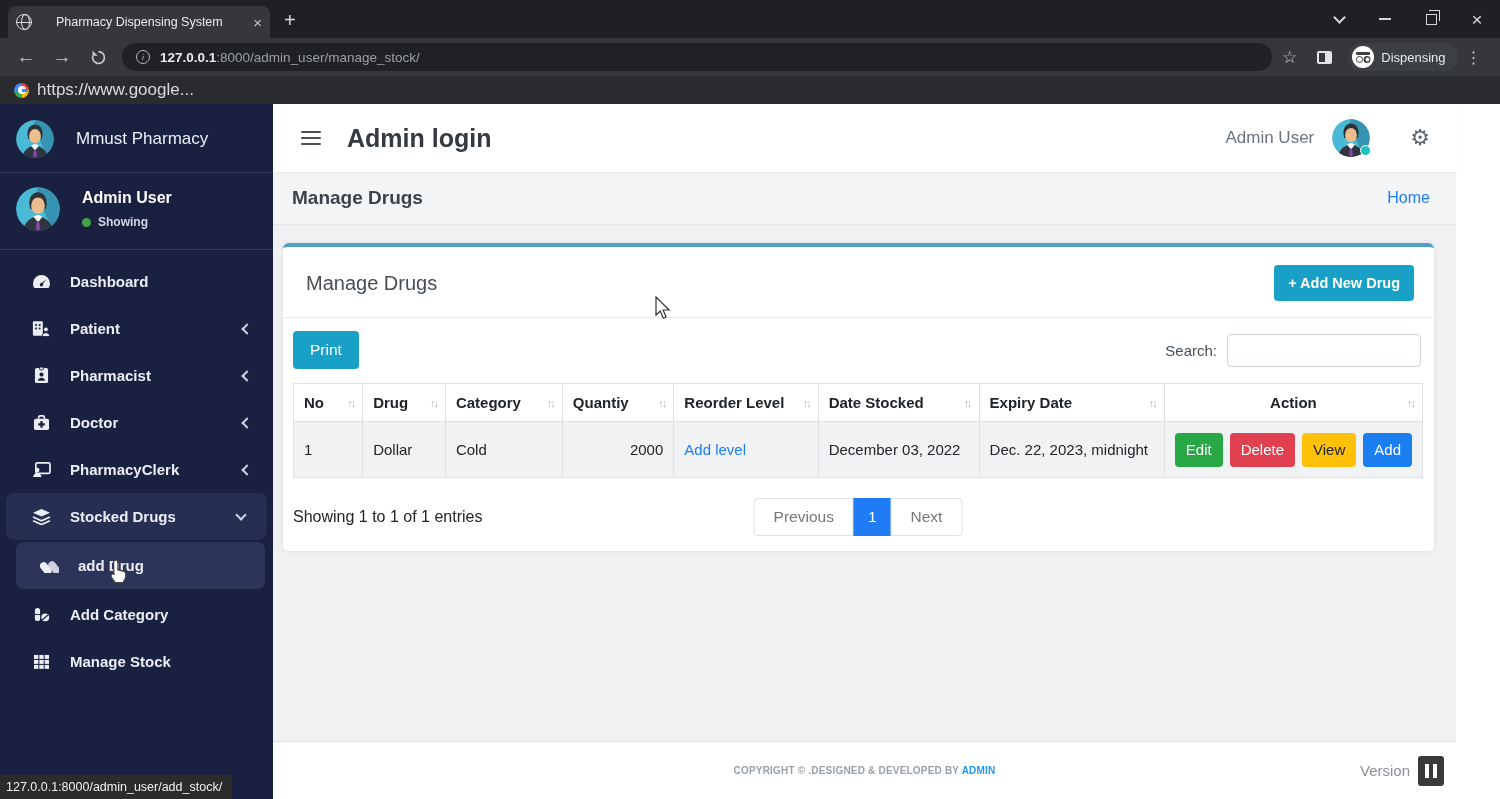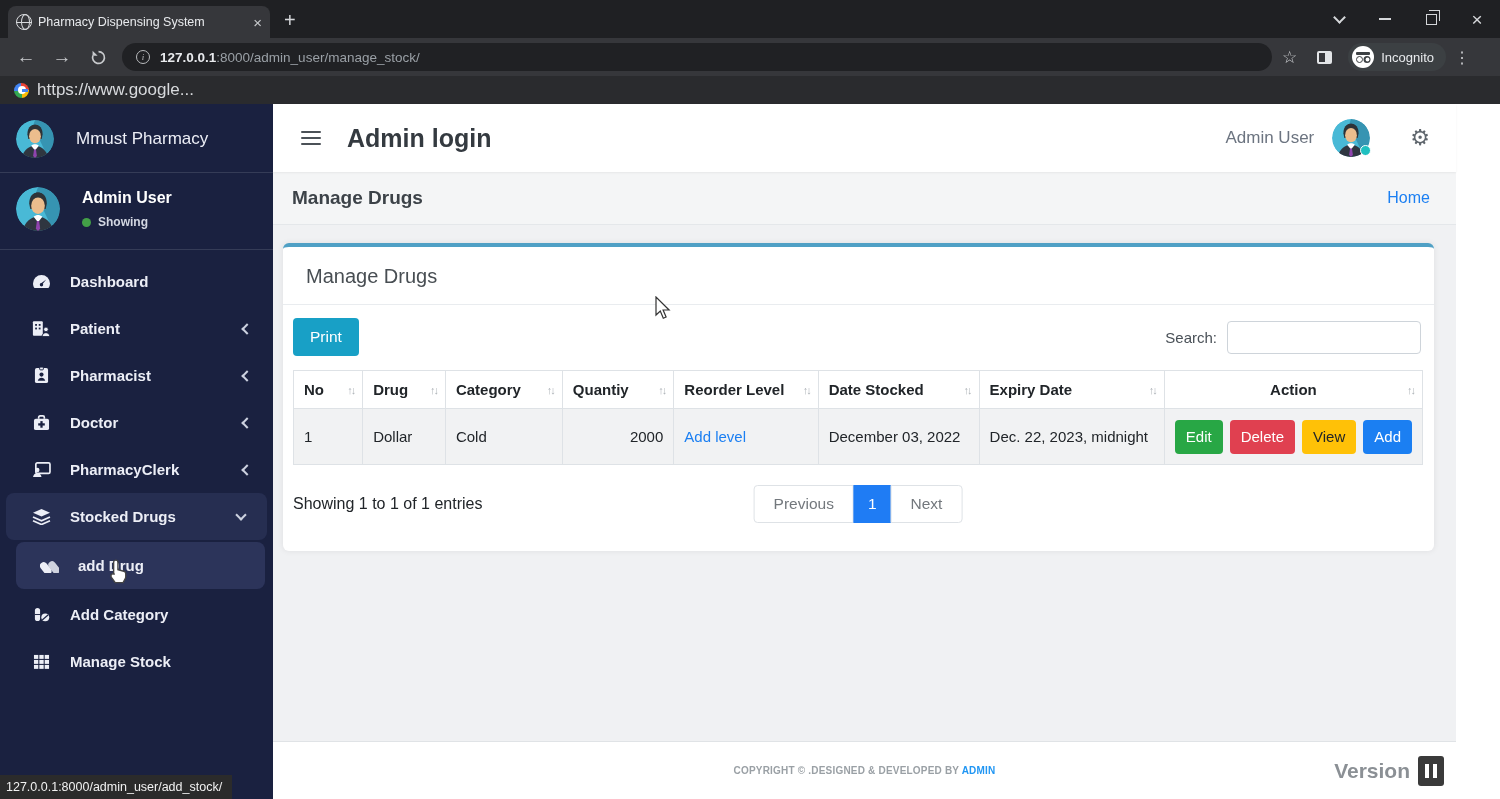--- a/index.html
+++ b/index.html
@@ -3,21 +3,21 @@
 <meta charset="utf-8">
 <style>
   * { margin:0; padding:0; box-sizing:border-box; }
   html,body { width:1500px; height:799px; overflow:hidden;
     font-family:"Liberation Sans", sans-serif; background:#fff; }
 
   
   .browser { position:absolute; top:0; left:0; width:1500px; height:104px; }
   .tabstrip { position:absolute; top:0; left:0; width:1500px; height:38px; background:#1f2023; }
   .tab { position:absolute; top:6px; left:8px; width:262px; height:32px; background:#36373b;
-    border-radius:8px 8px 0 0; display:flex; align-items:center; padding:0 8px; gap:6px; }
+    border-radius:8px 8px 0 0; display:flex; align-items:center; padding:0 8px; gap:24px; }
   .tab-title { color:#e8eaed; font-size:12.5px; flex:1; white-space:nowrap; overflow:hidden; }
   .globe-ic { width:16px; height:16px; border-radius:50%; border:1.5px solid #d8dadd; position:relative; flex:none; }
   .globe-ic:before { content:""; position:absolute; left:50%; top:-1px; bottom:-1px; width:7px; margin-left:-3.5px;
     border-radius:50%; border:1.2px solid #d8dadd; }
   .globe-ic:after { content:""; position:absolute; top:50%; left:-1px; right:-1px; height:0; border-top:1.2px solid #d8dadd; }
   .tab-close { color:#c7c9cc; font-size:15px; line-height:1; cursor:default; }
   .newtab-btn { position:absolute; top:9px; left:284px; color:#d5d7da; font-size:20px; font-weight:400; }
   .win-controls { position:absolute; top:0; right:0; height:38px; display:flex; align-items:center; }
   .win-btn { width:46px; height:38px; display:flex; align-items:center; justify-content:center; color:#d5d7da; }
   .chev-s { width:9px; height:9px; border-right:2px solid #d5d7da; border-bottom:2px solid #d5d7da;
@@ -146,21 +146,21 @@
     border:1px solid #dee2e6; background:#fff; color:#73787d; font-size:15.5px; padding:0 19px; }
   .page-prev { border-radius:4px 0 0 4px; }
   .page-next { border-radius:0 4px 4px 0; }
   .page-num { background:#1f7cf4; color:#fff; border-color:#1f7cf4; padding:0 13px; }
 
   .footer { height:58px; background:#fff; border-top:1px solid #e0e3e6; display:flex; align-items:center;
     justify-content:center; position:relative; }
   .copy-text { font-size:10px; font-weight:bold; color:#9aa0a5; letter-spacing:.2px; }
   .copy-admin { color:#2196f3; }
   .version-wrap { position:absolute; right:12px; display:flex; align-items:center; gap:8px; }
-  .version-label { font-size:21px; font-weight:bold; color:#8b9095; }
+  .version-label { font-size:15px; font-weight:normal; color:#8b9095; }
   .pause-ic { width:26px; height:30px; background:#3a3a3a; border-radius:3px; display:flex;
     align-items:center; justify-content:center; gap:4px; }
   .pause-ic i { width:4px; height:14px; background:#fff; display:block; }
 
   .status-tip { position:absolute; left:0; bottom:0; height:24px; background:#2b2b2b; color:#f1f1f1;
     font-size:12.5px; display:flex; align-items:center; padding:0 10px 0 6px; z-index:9; }
 
   .cursor { position:absolute; z-index:50; pointer-events:none; }
 </style>
 </head>
@@ -214,21 +214,21 @@
     </span>
     <div class="urlbar">
       <span class="info-ic">i</span>
       <span class="url-text"><b>127.0.0.1</b><span>:8000/admin_user/manage_stock/</span></span>
     </div>
     <div class="tb-right">
       <span class="star-ic">☆</span>
       <span class="panel-ic" style="margin-left:14px"></span>
       <div class="incog-pill" style="margin-left:10px">
         <span class="incog-ic"></span>
-        <span class="incog-label">Incognito</span>
+        <span class="incog-label">Dispensing</span>
       </div>
       <span class="dots-ic">⋮</span>
     </div>
   </div>
 
   <div class="bookmarks">
     <span class="g-ic"></span>
     <span class="bm-label">https://www.google...</span>
   </div>
 </div>
@@ -396,20 +396,21 @@
 
     <div class="breadcrumb-bar">
       <span class="bc-title">Manage Drugs</span>
       <a class="bc-home">Home</a>
     </div>
 
     <div class="content">
       <div class="card">
         <div class="card-head">
           <span class="card-title">Manage Drugs</span>
+          <button class="btn btn-info add-new">+ Add New Drug</button>
         </div>
         <div class="card-body">
           <div class="body-toprow">
             <button class="btn btn-info print-btn">Print</button>
             <div class="search-wrap">
               <span class="search-label">Search:</span>
               <input class="search-input" type="text" value="" style="">
             </div>
           </div>
 

